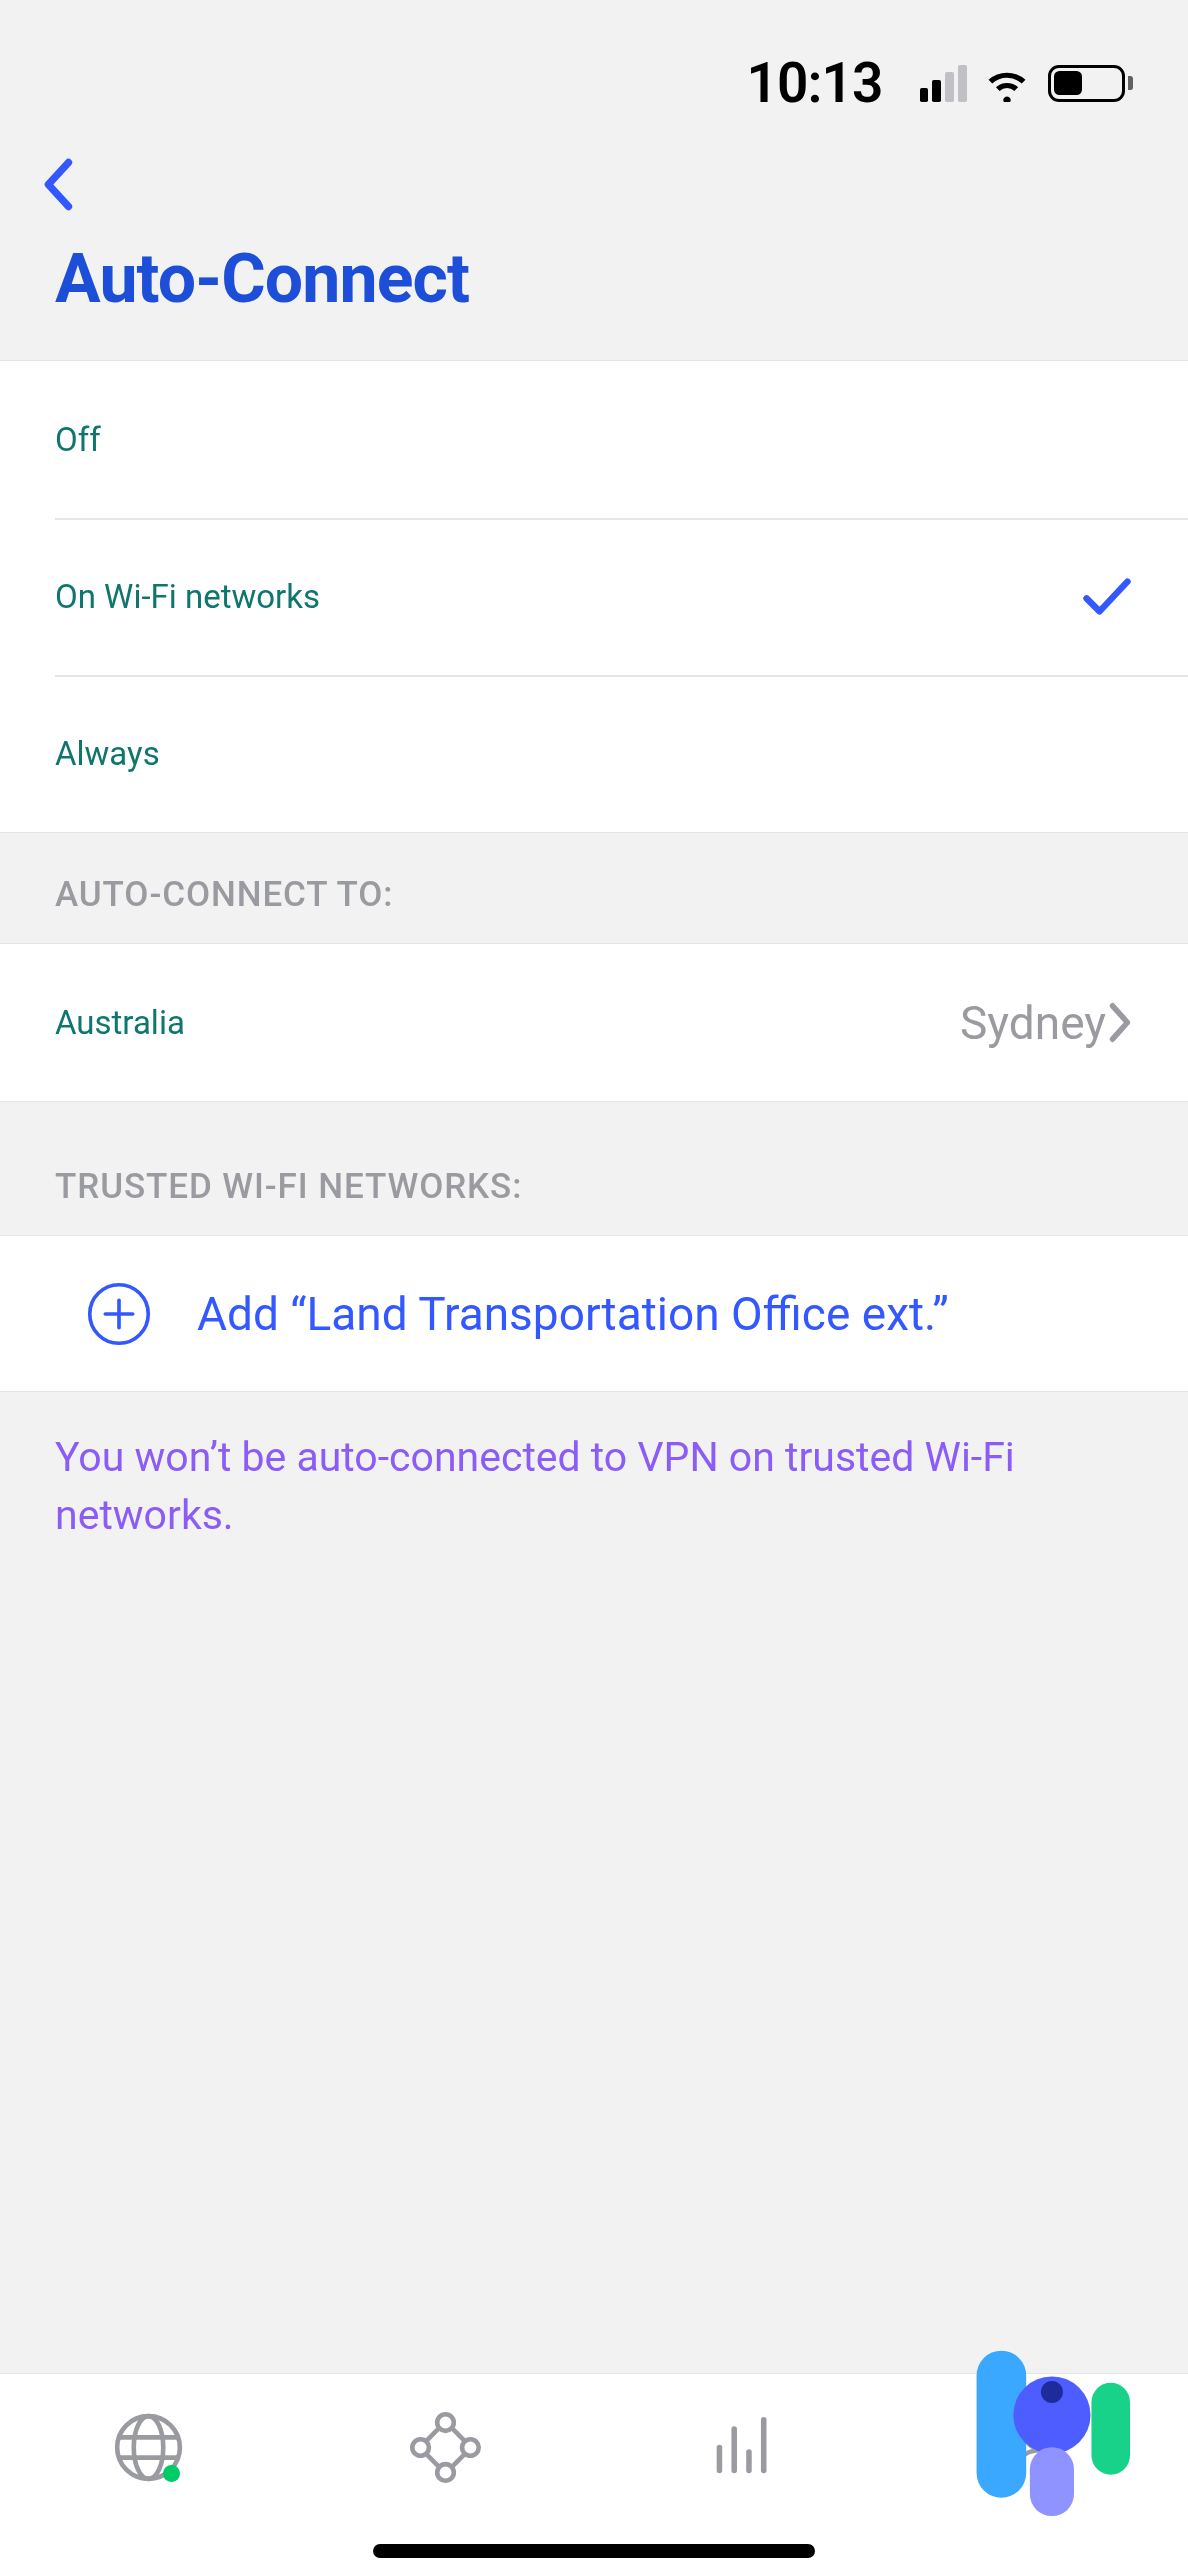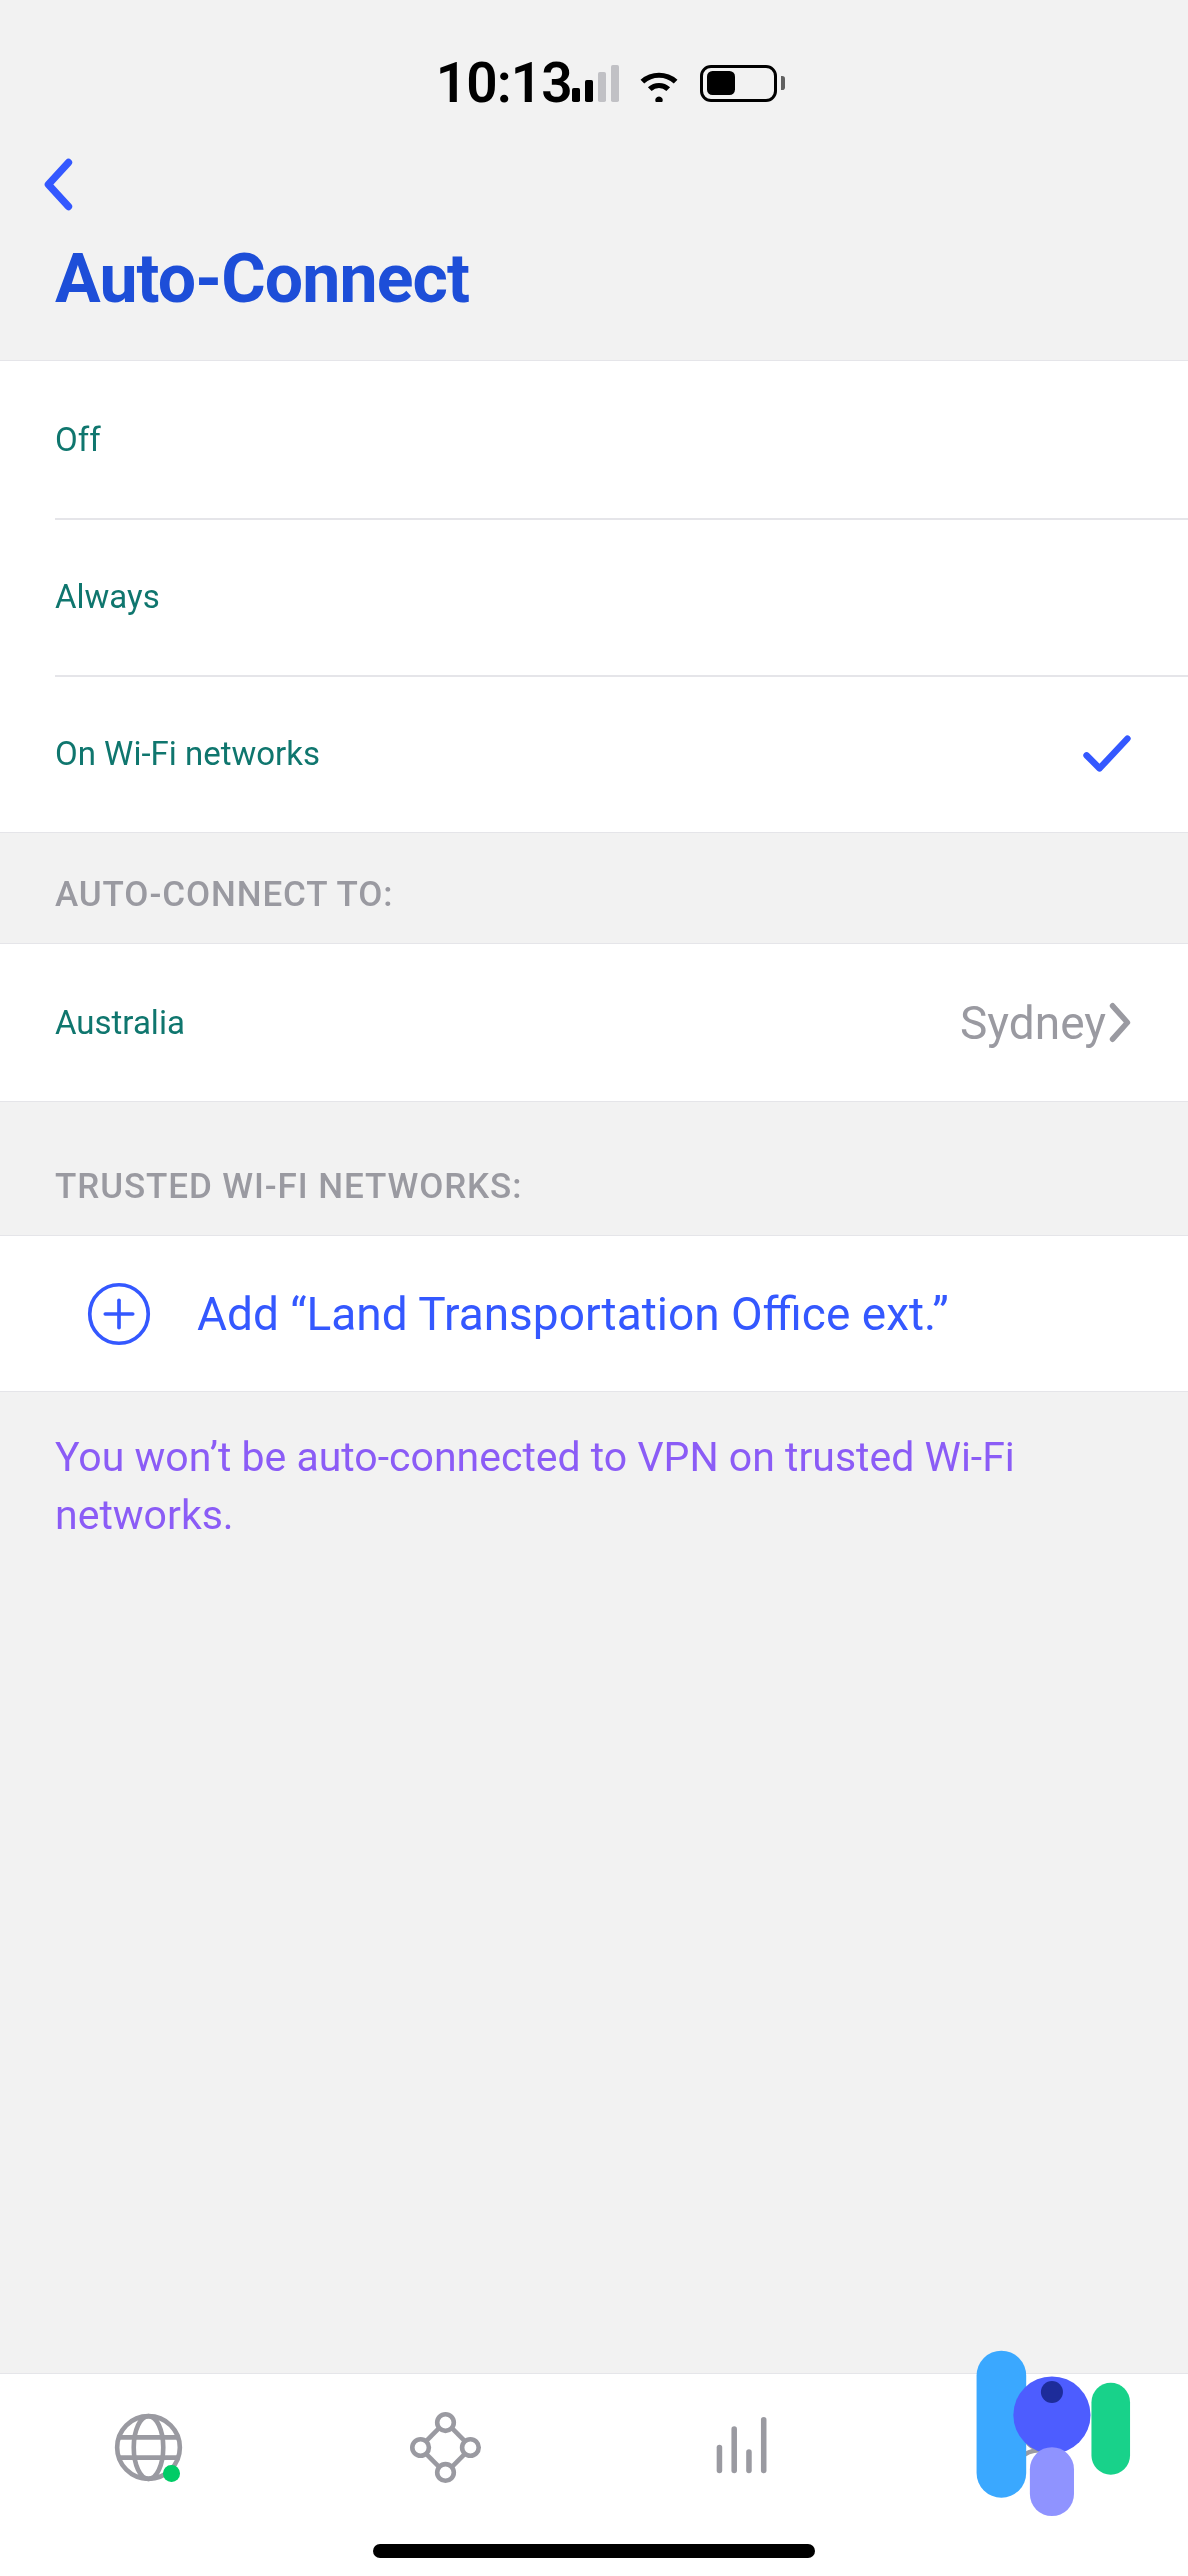--- a/index.html
+++ b/index.html
@@ -14,23 +14,24 @@
       background: #f2f2f2;
       font-family: -apple-system, BlinkMacSystemFont, "Segoe UI", Roboto, Helvetica, Arial, sans-serif;
       position: relative;
       overflow: hidden;
     }
 
     
     .status-bar {
       height: 129px;
       display: flex;
-      justify-content: center;
+      justify-content: flex-end;
       align-items: center;
       padding: 37px 55px 0 88px;
+      gap: 37px;
     }
     .status-time {
       font-size: 55px;
       font-weight: 600;
       color: #000;
       letter-spacing: -0.9px;
     }
     .status-icons {
       display: flex;
       align-items: center;
@@ -184,27 +185,27 @@
   </svg>
 </div>
 
 <h1 class="page-title">Auto-Connect</h1>
 
 <div class="group">
   <div class="row">
     <span class="row-label">Off</span>
   </div>
   <div class="row">
-    <span class="row-label">Always</span>
-  </div>
-  <div class="row">
     <span class="row-label">On Wi-Fi networks</span>
     <svg class="check-svg" viewBox="0 0 56 44">
       <polyline points="6,24 20,38 50,6" fill="none" stroke="#3458ff" stroke-width="7" stroke-linecap="round" stroke-linejoin="round"></polyline>
     </svg>
+  </div>
+  <div class="row">
+    <span class="row-label">Always</span>
   </div>
 </div>
 
 <div class="section-header first">AUTO-CONNECT TO:</div>
 <div class="group">
   <div class="row">
     <span class="row-label">Australia</span>
     <span class="row-value-wrap">
       <span class="row-value">Sydney</span>
       <svg class="chevron-right" viewBox="0 0 28 44">

